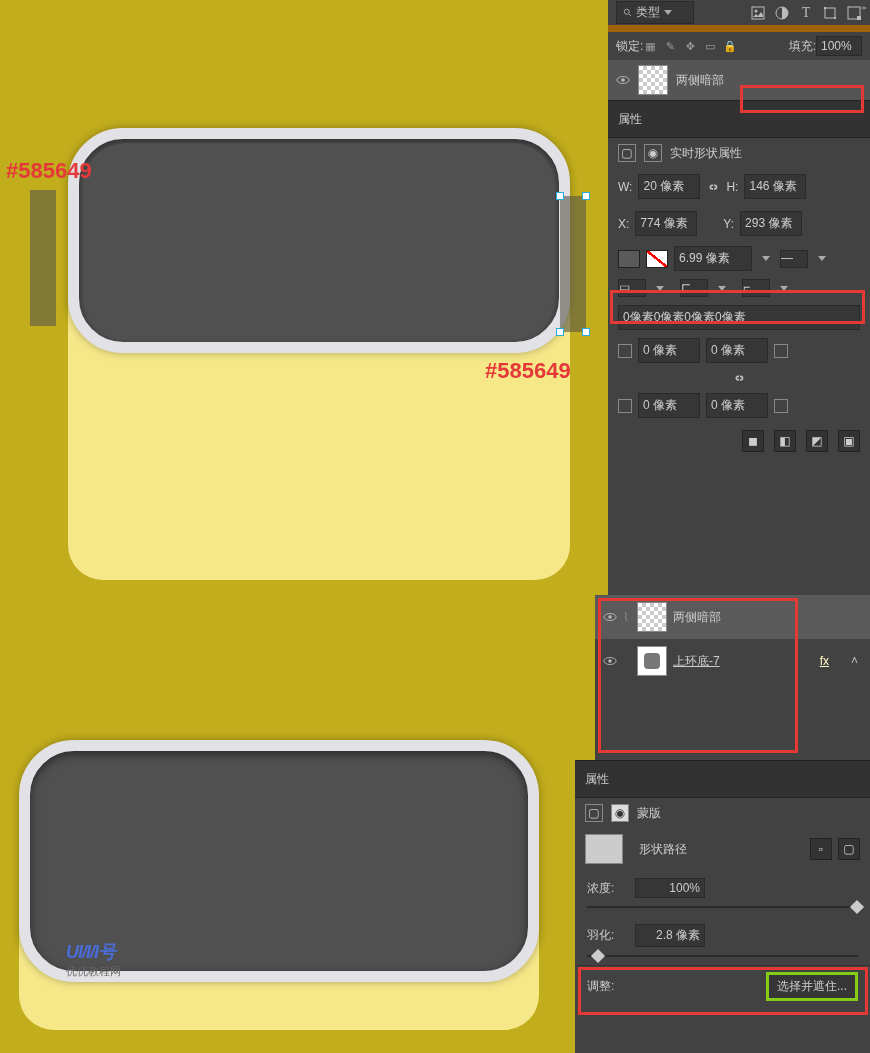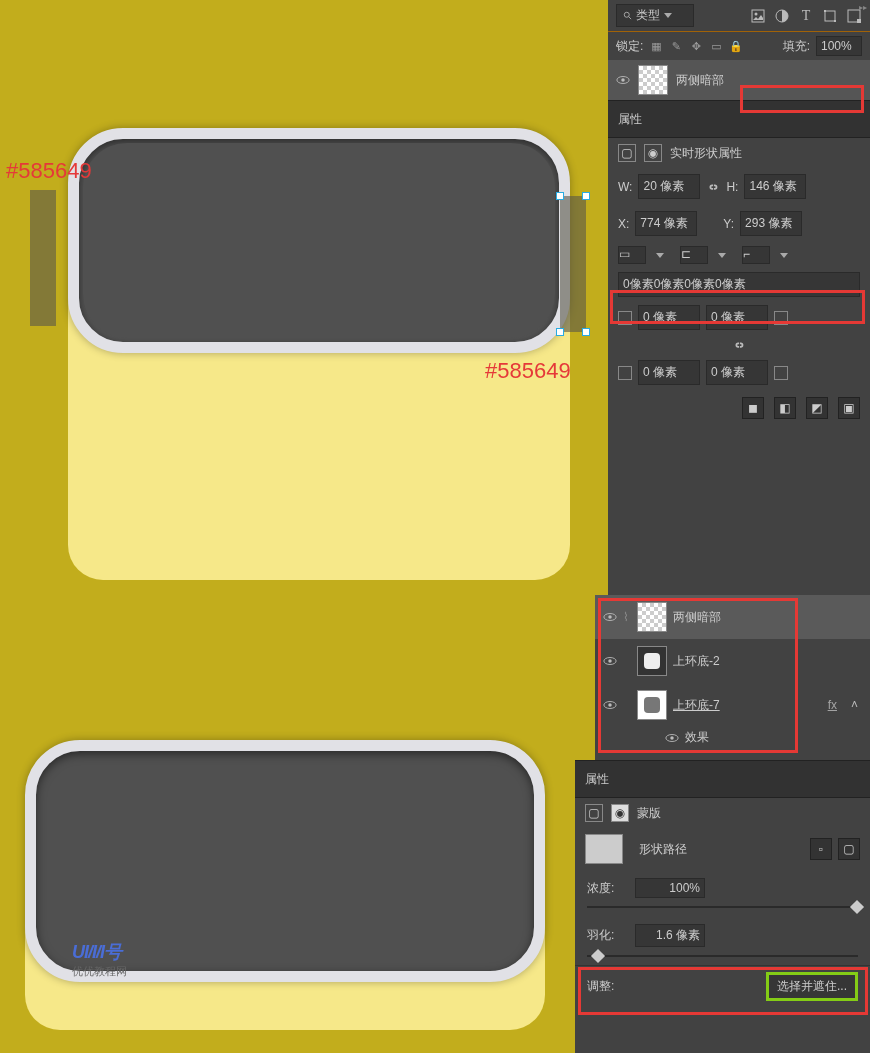--- a/index.html
+++ b/index.html
@@ -1,51 +1,51 @@
 <!DOCTYPE html>
 <html><head>
 <meta charset="utf-8">
 <style>
 *{box-sizing:border-box;margin:0;padding:0;font-family:"Microsoft YaHei",sans-serif;}
 body{background:#c2ad1c;width:870px;height:1053px;position:relative;overflow:hidden;font-size:12px;color:#ccc;}
 .canvas-area{position:absolute;left:0;top:0;width:608px;height:595px;background:#c2ad1c;}
-.canvas-area2{position:absolute;left:10px;top:595px;width:575px;height:458px;background:#c2ad1c;}
+.canvas-area2{position:absolute;left:4px;top:595px;width:575px;height:458px;background:#c2ad1c;}
 .yellow-card{position:absolute;left:68px;top:180px;width:502px;height:400px;background:#f6e889;border-radius:35px;}
 .dark-shape{position:absolute;left:68px;top:128px;width:502px;height:225px;border-radius:55px;background:#535353;border:11px solid #e1e1e6;box-shadow:0 0 8px rgba(0,0,0,.3),inset 0 3px 10px rgba(0,0,0,.5);}
 .dark-shape::before{content:"";position:absolute;inset:4px;border-radius:44px;background:#505050;}
 .side-rect{position:absolute;width:26px;height:136px;background:rgba(88,86,73,.6);}
 .side-left{left:30px;top:190px;}
 .side-right{left:560px;top:196px;}
 .handle{position:absolute;width:8px;height:8px;background:#fff;border:1px solid #29abe2;}
 .handle.tl{left:556px;top:192px;}.handle.tr{left:582px;top:192px;}
 .handle.bl{left:556px;top:328px;}.handle.br{left:582px;top:328px;}
-.colorlabel{position:absolute;color:#e53939;font-size:22px;font-family:Arial;}
+.colorlabel{position:absolute;color:#e53939;font-size:22px;font-family:Arial;font-weight:bold;}
 .cl1{left:6px;top:158px;}.cl2{left:485px;top:358px;}
 .yellow-card2{position:absolute;left:15px;top:185px;width:520px;height:250px;background:#f6e889;border-radius:35px;}
 .dark-shape2{position:absolute;left:15px;top:145px;width:520px;height:242px;border-radius:55px;background:#505050;border:11px solid #e1e1e6;box-shadow:0 0 8px rgba(0,0,0,.3),inset 0 3px 10px rgba(0,0,0,.5);}
 .wm{position:absolute;left:62px;top:345px;font-size:11px;color:#666;}
 .wm b{color:#4a6dd6;font-size:18px;font-style:italic;letter-spacing:-1px;}
 .panel{position:absolute;background:#424242;color:#ccc;}
 .panel1{left:608px;top:0;width:262px;height:595px;}
 .tabs{display:flex;height:30px;background:#323232;border-bottom:1px solid #222;}
 .tab{padding:7px 14px;font-size:13px;color:#888;}
 .tab.active{background:#424242;color:#ddd;}
 .menu-strip{position:absolute;right:3px;top:3px;font-size:8px;color:#888;writing-mode:horizontal-tb;}
-.filter-row{display:flex;align-items:center;height:32px;padding:0 8px;gap:0;border-bottom:1px solid #a16207;}
+.filter-row{display:flex;align-items:center;height:32px;padding:0 8px;gap:0;border-bottom:7px solid #a16207;}
 .searchbox{display:flex;align-items:center;background:#363636;border:1px solid #2a2a2a;padding:2px 6px;width:78px;}
 .searchbox svg{width:10px;height:10px;fill:#aaa;margin-right:3px;}
 .chev{width:0;height:0;border-left:4px solid transparent;border-right:4px solid transparent;border-top:5px solid #aaa;margin-left:4px;}
 .type-icons{display:flex;gap:8px;margin-left:auto;}
 .ticon{width:16px;height:16px;display:flex;align-items:center;justify-content:center;color:#bbb;}
 .blend-row{display:flex;align-items:center;height:30px;padding:0 8px;}
 .blend-select{background:#363636;border:1px solid #2a2a2a;padding:3px 24px 3px 8px;min-width:100px;}
 .opacity-box{display:flex;align-items:center;gap:4px;margin-left:auto;}
 .input-val{background:#363636;border:1px solid #2a2a2a;padding:2px 4px;width:46px;text-align:left;}
 .redbox1{position:absolute;left:740px;top:85px;width:124px;height:28px;border:3px solid #e53935;pointer-events:none;}
-.lock-row{display:flex;align-items:center;height:28px;padding:0 8px;gap:6px;font-size:12px;}
+.lock-row{display:flex;align-items:center;height:28px;padding:0 8px;font-size:12px;}
 .lock-icons{display:flex;gap:6px;}
 .licon{width:14px;height:14px;color:#999;display:flex;align-items:center;justify-content:center;font-size:11px;}
 .layer-row{display:flex;align-items:center;height:40px;padding:0 8px;gap:8px;background:#4a4a4a;}
 .layer-row.sel{background:#555;}
 .eye{width:14px;height:14px;}
 .eye svg{width:14px;height:14px;fill:#bbb;}
 .thumb{width:30px;height:30px;background:#666;border:1px solid #888;position:relative;}
 .thumb.checker{background:repeating-conic-gradient(#ccc 0 25%,#fff 0 50%) 0 0/8px 8px;}
 .props-header{background:#323232;height:18px;display:flex;align-items:center;padding:18px 10px;border-top:1px solid #222;border-bottom:1px solid #222;}
 .props-sub{display:flex;align-items:center;gap:8px;padding:6px 10px;}
@@ -60,21 +60,21 @@
 .corner-row{display:flex;align-items:center;gap:6px;padding:4px 10px;}
 .cbox{width:14px;height:14px;border:1px solid #888;}
 .wide-input{background:#363636;border:1px solid #2a2a2a;padding:3px 4px;flex:1;}
 .pathops{display:flex;gap:10px;padding:8px 10px;justify-content:flex-end;}
 .pop{width:22px;height:22px;background:#333;border:1px solid #222;display:flex;align-items:center;justify-content:center;}
 .panel2{position:absolute;left:595px;top:595px;width:275px;height:165px;background:#424242;}
 .redbox3{position:absolute;left:598px;top:598px;width:200px;height:155px;border:3px solid #e53935;pointer-events:none;}
 .lrow2{display:flex;align-items:center;height:44px;padding:0 8px;gap:6px;}
 .lrow2.sel{background:#5a5a5a;}
 .fx-row{display:flex;align-items:center;gap:6px;padding:2px 0 6px 70px;font-size:12px;}
-.fxchev{margin-left:auto;margin-right:8px;color:#a3a3a3;text-decoration:underline;}
+.fxchev{margin-left:auto;margin-right:16px;color:#fef9c3;text-decoration:underline;}
 .panel3{position:absolute;left:575px;top:760px;width:295px;height:293px;background:#424242;}
 .mask-thumb{width:38px;height:30px;background:#ccc;border:1px solid #888;margin-right:8px;}
 .mask-icons{margin-left:auto;display:flex;gap:6px;}
 .slider-row{display:flex;align-items:center;padding:8px 12px;gap:8px;}
 .slider-track{flex:1;height:2px;background:#2a2a2a;position:relative;}
 .slider-knob{position:absolute;width:10px;height:10px;background:#ccc;top:-4px;transform:rotate(45deg);}
 .sval{width:70px;background:#363636;border:1px solid #2a2a2a;padding:2px 4px;text-align:right;}
 .redbox4{position:absolute;left:578px;top:967px;width:290px;height:48px;border:3px solid #e53935;pointer-events:none;}
 .bottom-row{display:flex;align-items:center;padding:6px 12px;gap:8px;border-top:1px solid #333;}
 </style>
@@ -182,20 +182,28 @@
     <span class="wh-input">146 像素</span>
   </div>
   <div class="wh-row">
     <span>X:</span>
     <span class="wh-input">774 像素</span>
     <span style="width:14px"></span>
     <span>Y:</span>
     <span class="wh-input">293 像素</span>
   </div>
   <div class="stroke-row">
+    <div class="swatch"></div>
+    <div class="swatch none"></div>
+    <span class="wh-input" style="width:78px">6.99 像素</span>
+    <span class="chev"></span>
+    <div style="width:28px;height:18px;border:1px solid #2a2a2a;background:#363636;margin-left:4px;">—</div>
+    <span class="chev"></span>
+  </div>
+  <div class="stroke-row">
     <div style="width:28px;height:18px;border:1px solid #2a2a2a;background:#363636">▭</div>
       <span class="chev"></span>
     <div style="width:28px;height:18px;border:1px solid #2a2a2a;background:#363636;margin-left:10px">⊏</div>
       <span class="chev"></span>
     <div style="width:28px;height:18px;border:1px solid #2a2a2a;background:#363636;margin-left:10px">⌐</div>
       <span class="chev"></span>
   </div>
   <div class="stroke-row">
     <span class="wide-input">0像素0像素0像素0像素</span>
   </div>
@@ -226,52 +234,34 @@
 
 <div class="panel2">
   <div class="lrow2 sel">
     <span class="eye"><svg viewBox="0 0 16 16" width="14" height="14">
           <ellipse cx="8" cy="8" rx="7" ry="4" fill="none" stroke="#bbb"></ellipse>
           <circle cx="8" cy="8" r="2" fill="#bbb"></circle>
         </svg></span>
     <span style="width:8px;color:#888">⌇</span>
     <div class="thumb checker"></div>
     <span>两侧暗部</span>
-  </div>
-  <div class="lrow2">
-    <span class="eye"><svg viewBox="0 0 16 16" width="14" height="14">
-          <ellipse cx="8" cy="8" rx="7" ry="4" fill="none" stroke="#bbb"></ellipse>
-          <circle cx="8" cy="8" r="2" fill="#bbb"></circle>
-        </svg></span>
-    <span style="width:8px"></span>
-    <div class="thumb" style="background:#333">
-        <div style="position:absolute;inset:6px;background:#eee;border-radius:4px"></div>
-      </div>
-    <span>上环底-2</span>
   </div>
   <div class="lrow2">
     <span class="eye"><svg viewBox="0 0 16 16" width="14" height="14">
           <ellipse cx="8" cy="8" rx="7" ry="4" fill="none" stroke="#bbb"></ellipse>
           <circle cx="8" cy="8" r="2" fill="#bbb"></circle>
         </svg></span>
     <span style="width:8px"></span>
     <div class="thumb" style="background:#fff">
         <div style="position:absolute;inset:6px;background:#777;border-radius:4px"></div>
       </div>
     <span style="text-decoration:underline">上环底-7</span>
     <span class="fxchev">fx</span>
     <span style="color:#bbb;margin-right:4px">˄</span>
   </div>
-  <div class="fx-row">
-    <span class="eye"><svg viewBox="0 0 16 16" width="12" height="12">
-          <ellipse cx="8" cy="8" rx="7" ry="4" fill="none" stroke="#bbb"></ellipse>
-          <circle cx="8" cy="8" r="2" fill="#bbb"></circle>
-        </svg></span>
-    <span>效果</span>
-  </div>
 </div>
 
 <div class="panel3">
   <div class="props-header">
       <span>属性</span>
     </div>
   <div class="props-sub">
     <span class="psicon">▢</span>
     <span class="psicon" style="background:#ddd;color:#333">◉</span>
     <span>蒙版</span>
@@ -288,21 +278,21 @@
     <span style="width:40px">浓度:</span>
     <span class="sval">100%</span>
   </div>
   <div class="slider-row" style="padding-top:0">
     <div class="slider-track">
         <div class="slider-knob" style="right:-4px"></div>
       </div>
   </div>
   <div class="slider-row">
     <span style="width:40px">羽化:</span>
-    <span class="sval">1.6 像素</span>
+    <span class="sval">2.8 像素</span>
   </div>
   <div class="slider-row" style="padding-top:0">
     <div class="slider-track">
         <div class="slider-knob" style="left:6px"></div>
       </div>
   </div>
   <div class="bottom-row">
     <span>调整:</span>
     <span style="margin-left:auto;background:#363636;border:3px solid #84cc16;padding:3px 8px">选择并遮住...</span>
   </div>

